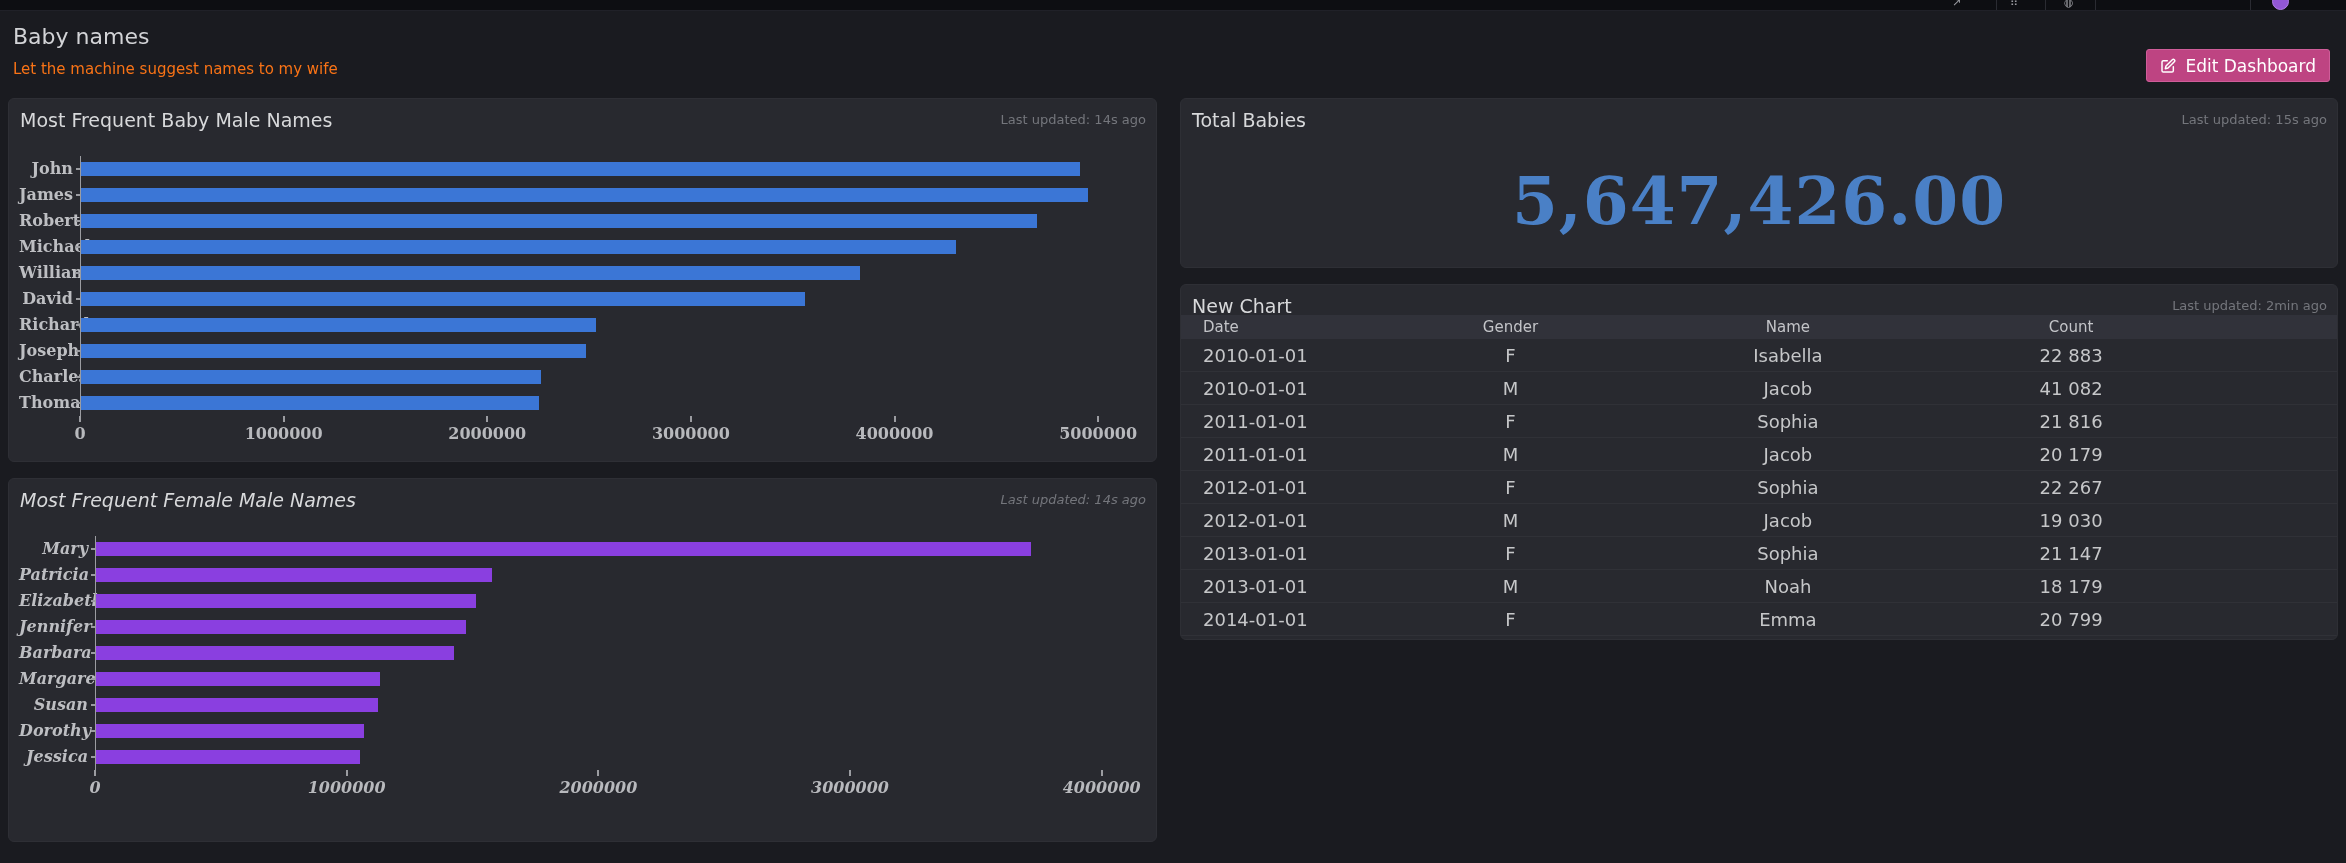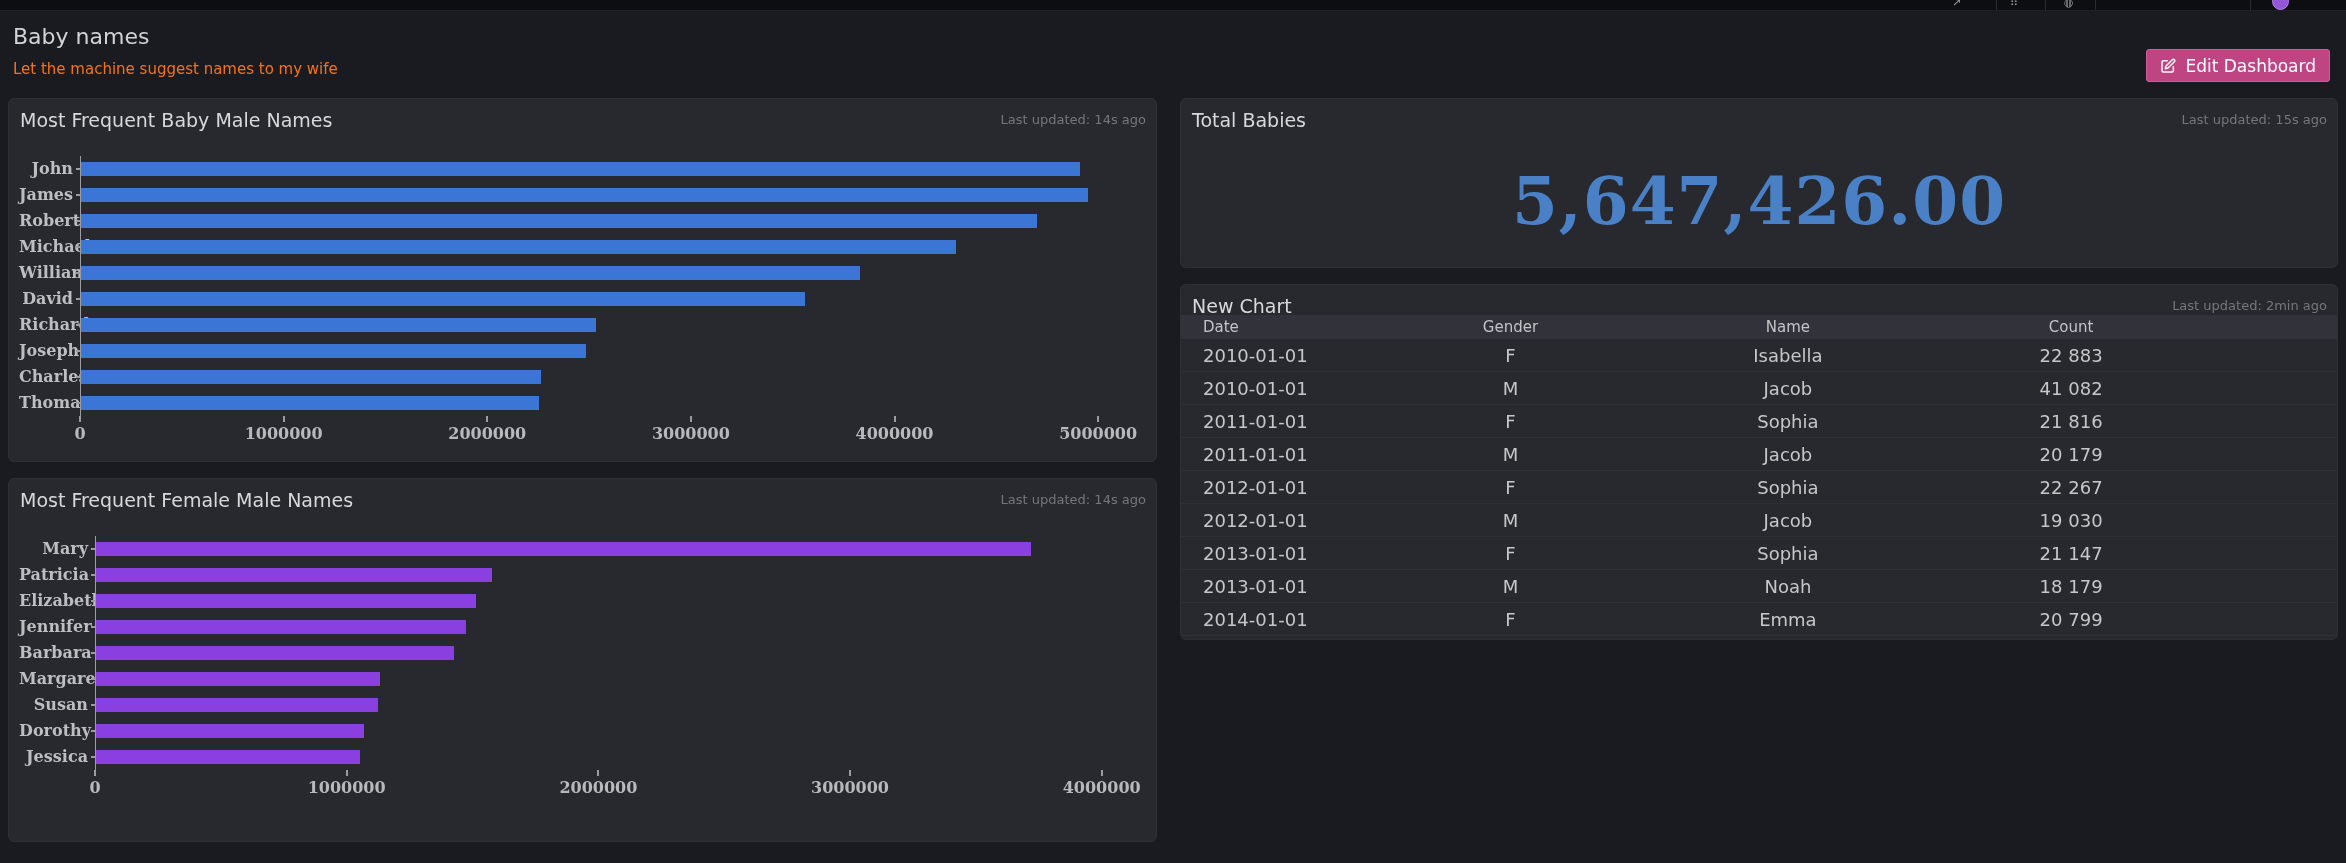--- a/index.html
+++ b/index.html
@@ -23,21 +23,21 @@
   .edit-btn svg{display:block;}
 
   
   .panel{position:absolute;background:#28292f;border:1px solid #2e2f35;border-radius:6px;
          box-sizing:border-box;overflow:hidden;}
   .panel-title{position:absolute;top:10px;left:11px;font-size:19px;font-weight:500;color:#d8d9db;
                cursor:pointer;white-space:nowrap;}
   .last-updated{position:absolute;top:13px;right:10px;font-size:13px;color:#74767c;white-space:nowrap;}
 
   #panel-male  {left:8px;   top:98px;  width:1149px; height:364px;}
-  #panel-female{left:8px;   top:478px; width:1149px; height:364px;}
+  #panel-female{left:8px;   top:478px; width:1149px; height:364px;font-style:italic;}
   #panel-total {left:1180px;top:98px;  width:1158px; height:170px;}
   #panel-table {left:1180px;top:284px; width:1158px; height:356px;}
 
   
   .chart-body{position:absolute;left:10px;right:9px;top:57px;}
   .bar-row{display:flex;align-items:center;height:26px;}
   .bar-label{width:calc(var(--plot-left) - 7px);text-align:right;
              font-family:"DejaVu Serif","Liberation Serif",serif;font-weight:bold;
              font-size:16px;color:#bdbec2;line-height:26px;white-space:nowrap;}
   .ytick{width:4px;height:2px;background:#9b9ca1;margin-left:3px;}

